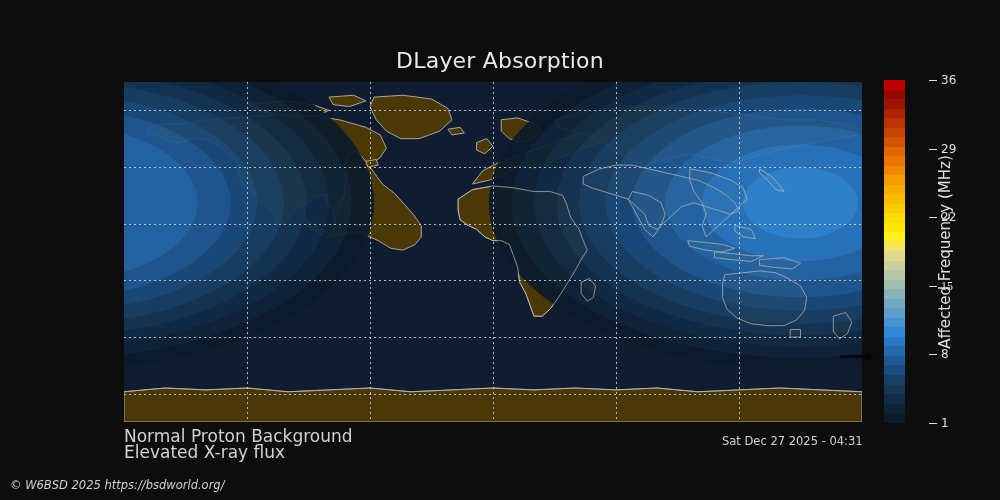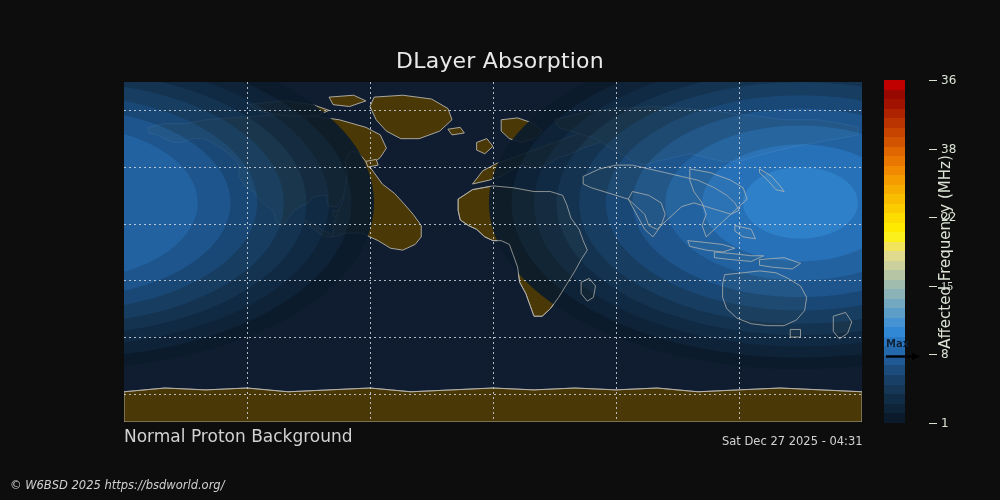--- a/index.html
+++ b/index.html
@@ -43,21 +43,21 @@
   .cb-tick{position:absolute;left:0;width:8px;height:1px;background:#d8e0d0;}
   .cb-lab{position:absolute;left:12px;font-size:12px;color:#dbe3d4;
     transform:translateY(-50%);white-space:nowrap;}
   .cb-axis-label{
     position:absolute;left:930px;top:80px;height:343px;width:30px;
     display:flex;align-items:center;justify-content:center;
     color:#dbe3d4;font-size:15px;white-space:nowrap;
   }
   .cb-axis-label span{transform:rotate(-90deg);display:block;}
 
-  .maxmark{position:absolute;left:886px;top:334px;width:40px;height:26px;}
+  .maxmark{position:absolute;left:840px;top:334px;width:40px;height:26px;}
   .maxmark .mx-txt{position:absolute;left:0;top:0;font-size:10px;color:#0f2236;
     font-weight:bold;letter-spacing:0;}
   .maxmark .mx-arrow{position:absolute;left:0;top:14px;width:34px;height:9px;}
 
   
   .cap-left{position:absolute;left:124px;top:428px;font-size:17px;color:#d2d2d2;line-height:16px;}
   .cap-right{position:absolute;left:722px;top:434px;font-size:11.5px;color:#d2d2d2;}
   .footer{position:absolute;left:10px;top:478px;font-size:11.5px;color:#d0d0d0;font-style:italic;}
   .footer .cmark{font-style:normal;}
 </style>
@@ -258,21 +258,21 @@
       <div class="cbar-seg" style="background: rgb(24, 64, 102); height: 9.52778px;"></div>
       <div class="cbar-seg" style="background: rgb(21, 54, 84); height: 9.52778px;"></div>
       <div class="cbar-seg" style="background: rgb(17, 44, 69); height: 9.52778px;"></div>
       <div class="cbar-seg" style="background: rgb(14, 36, 56); height: 9.52778px;"></div>
       <div class="cbar-seg" style="background: rgb(11, 27, 44); height: 9.52778px;"></div>
     </div>
   <div class="cb-ticks" id="cb-ticks">
       <div class="cb-tick" style="top: 0px;"></div>
       <div class="cb-lab" style="top: 0px;">36</div>
       <div class="cb-tick" style="top: 69px;"></div>
-      <div class="cb-lab" style="top: 69px;">38</div>
+      <div class="cb-lab" style="top: 69px;">29</div>
       <div class="cb-tick" style="top: 137px;"></div>
       <div class="cb-lab" style="top: 137px;">22</div>
       <div class="cb-tick" style="top: 206px;"></div>
       <div class="cb-lab" style="top: 206px; font-family: Liberation Serif, serif;">15</div>
       <div class="cb-tick" style="top: 274px;"></div>
       <div class="cb-lab" style="top: 274px;">8</div>
       <div class="cb-tick" style="top: 343px;"></div>
       <div class="cb-lab" style="top: 343px;">1</div>
     </div>
   <div class="cb-axis-label">
@@ -282,20 +282,21 @@
   <div class="maxmark" style="top: 338px;">
     <div class="mx-txt">Max</div>
     <svg class="mx-arrow" viewBox="0 0 34 9">
       <line x1="0" y1="4.5" x2="26" y2="4.5" stroke="#000" stroke-width="2.4"></line>
       <polygon points="26,0.5 34,4.5 26,8.5" fill="#000"></polygon>
     </svg>
   </div>
 
   <div class="cap-left">
     <div>Normal Proton Background</div>
+    <div>Elevated X-ray flux</div>
   </div>
   <div class="cap-right">Sat Dec 27 2025 - 04:31</div>
 
   <div class="footer">
     <span class="cmark">©</span><span> W6BSD 2025 https://bsdworld.org/</span>
   </div>
 
 </div>
 
 </body></html>

